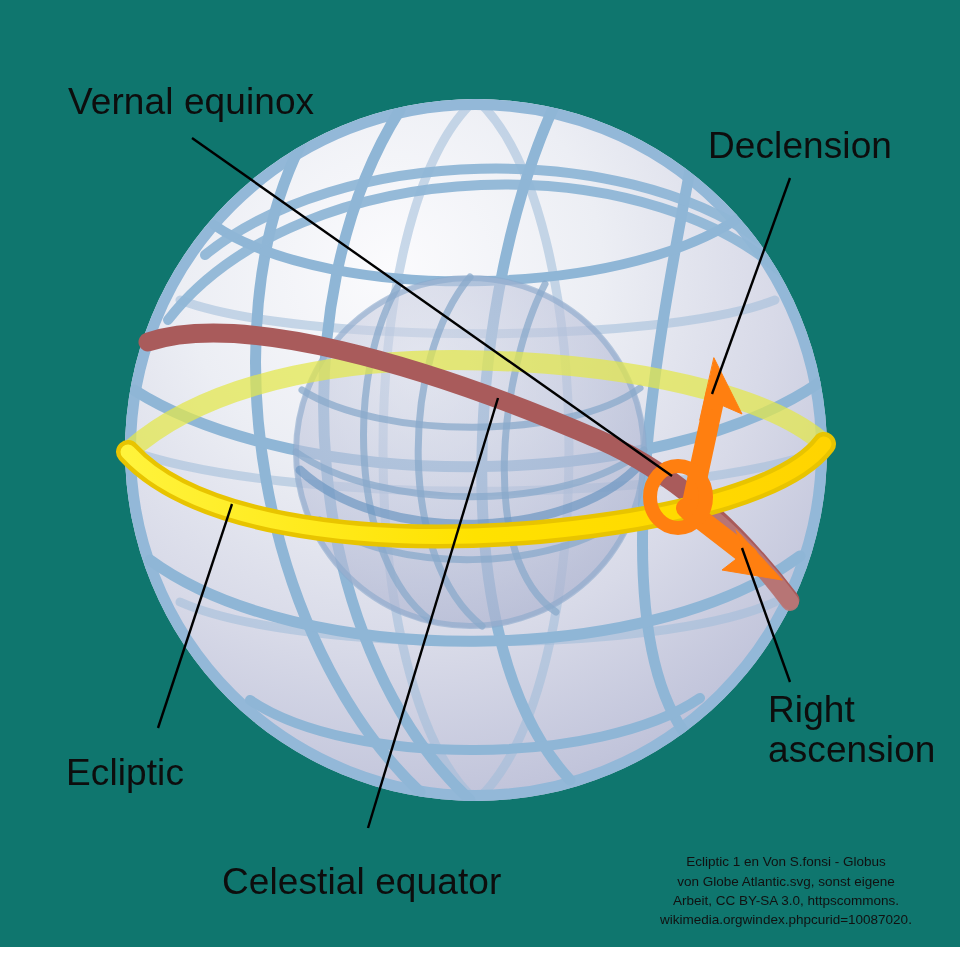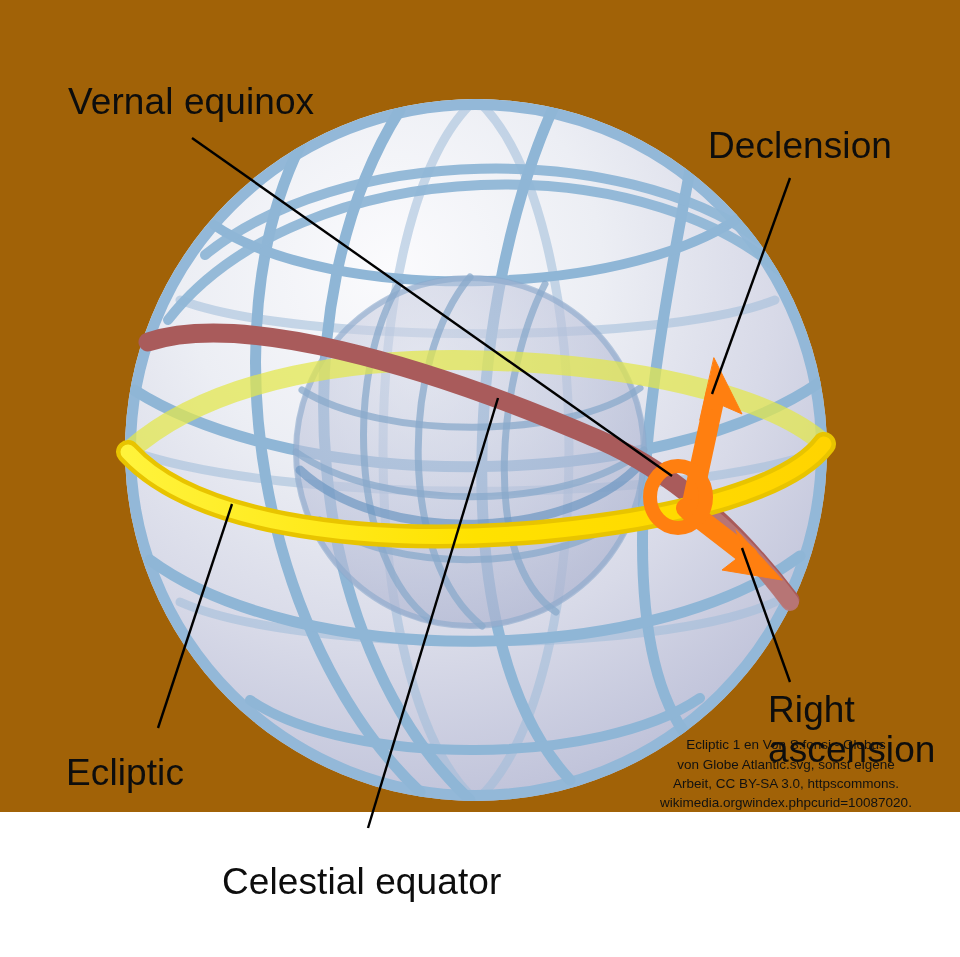--- a/index.html
+++ b/index.html
@@ -1,23 +1,23 @@
 <!DOCTYPE html>
 <html><head>
 <meta charset="utf-8">
 <style>
   html,body{margin:0;padding:0;background:#ffffff;}
   body{width:960px;height:957px;overflow:hidden;
        font-family:"Liberation Sans","DejaVu Sans",sans-serif;}
-  #stage{position:relative;width:960px;height:812px;background:#a16207;}
+  #stage{position:relative;width:960px;height:947px;background:#0f766e;}
   svg.layer{position:absolute;left:0;top:0;width:960px;height:957px;}
   .lbl{position:absolute;color:#0d0d0d;font-weight:400;letter-spacing:.1px;
        white-space:pre;line-height:1.08;}
   .lbl-big{font-size:37px;}
-  .credit{position:absolute;right:24px;bottom:0;width:300px;text-align:center;
+  .credit{position:absolute;right:24px;bottom:18px;width:300px;text-align:center;
           font-size:13.5px;color:#111;line-height:1.42;white-space:pre-line;margin-top:35px;}
 </style>
 </head>
 <body>
 
 <div id="stage">
 
   <svg class="layer" viewBox="0 0 960 957">
     <defs>
       <radialGradient id="gOuter" cx="38%" cy="24%" r="88%">

